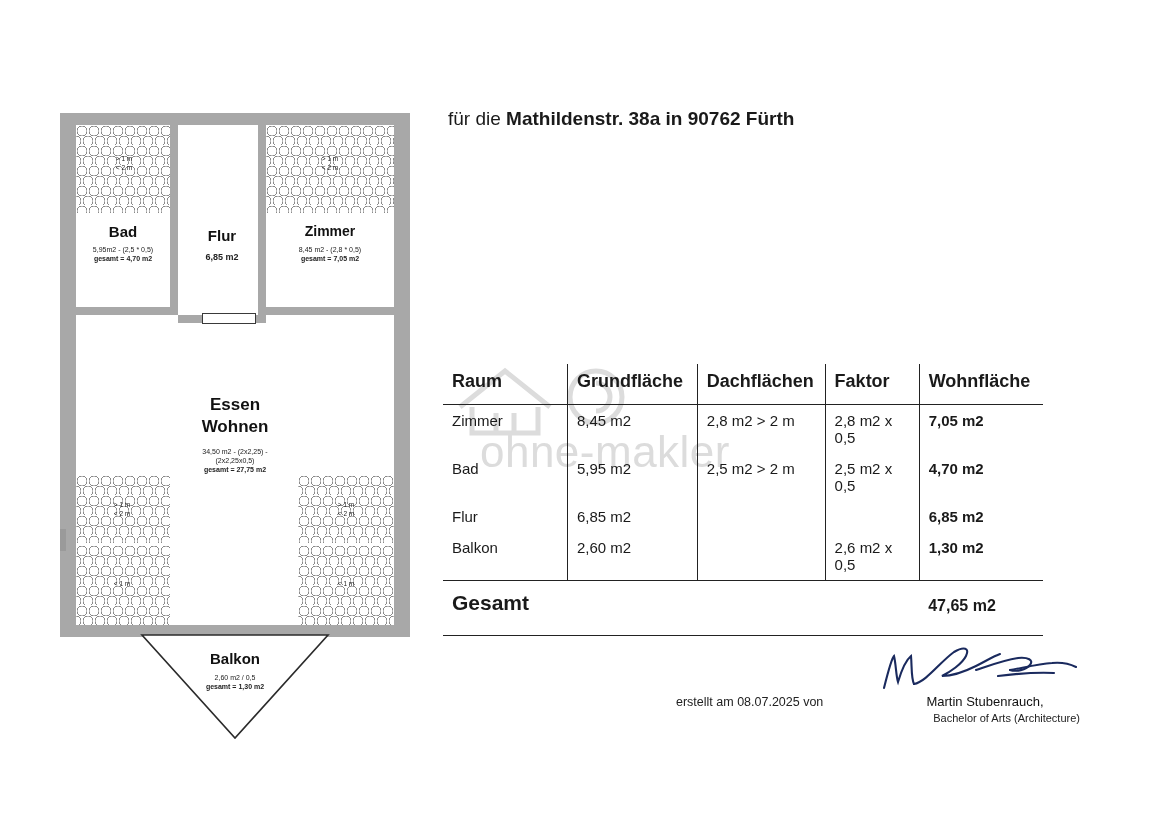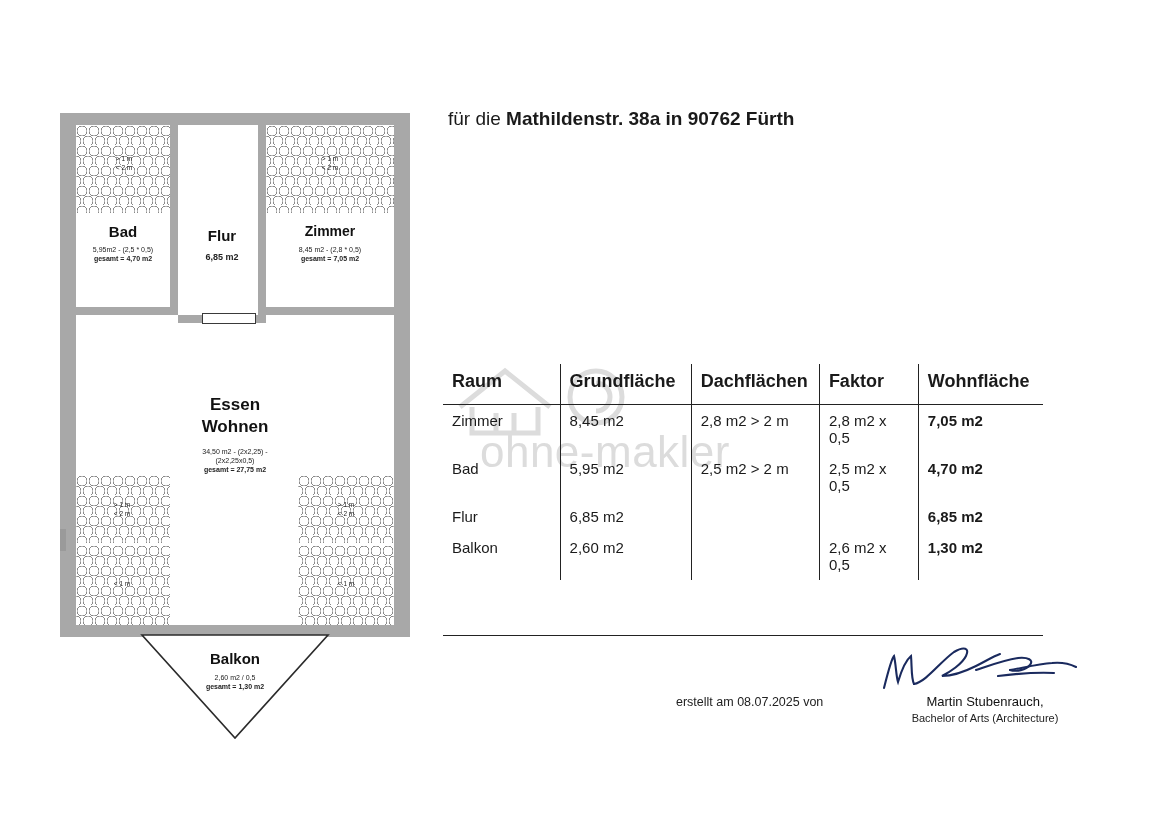--- a/index.html
+++ b/index.html
@@ -189,21 +189,21 @@
     text-align: center;
     font-size: 13px;
     color: #111;
     white-space: nowrap;
   }
   #signer-role {
     position: absolute;
     left: 230px;
     top: 62px;
     width: 190px;
-    text-align: center;
+    text-align: right;
     font-size: 11px;
     color: #222;
     white-space: nowrap;
   }
   #signature {
     position: absolute;
     left: 218px;
     top: -8px;
     width: 210px;
     height: 55px;
@@ -322,20 +322,27 @@
       <td class="vline-r"></td>
       <td class="vline-r"></td>
       <td class="bold">6,85 m2</td>
     </tr>
     <tr>
       <td class="vline-r">Balkon</td>
       <td class="vline-r">2,60 m2</td>
       <td class="vline-r"></td>
       <td class="vline-r">2,6 m2 x 0,5</td>
       <td class="bold">1,30 m2</td>
+    </tr>
+    <tr class="total">
+      <td>Gesamt</td>
+      <td></td>
+      <td></td>
+      <td></td>
+      <td class="total-value">47,65 m2</td>
     </tr>
   </tbody>
 </table>
 <div id="table-bottom-rule"></div>
 
 <div id="footer">
   <svg id="signature" viewBox="0 0 210 55">
     <g fill="none" stroke="#1a2a5e" stroke-width="2.1" stroke-linecap="round">
       <path d="M6 46 C10 30 14 16 16 14 C18 22 18 34 20 40 C23 30 28 18 33 14 C34 24 33 36 36 42"></path>
       <path d="M36 42 C48 40 62 20 76 10 C86 4 92 6 88 14 C84 22 72 30 64 34 C74 34 86 30 98 24 C108 19 116 14 122 12"></path>

